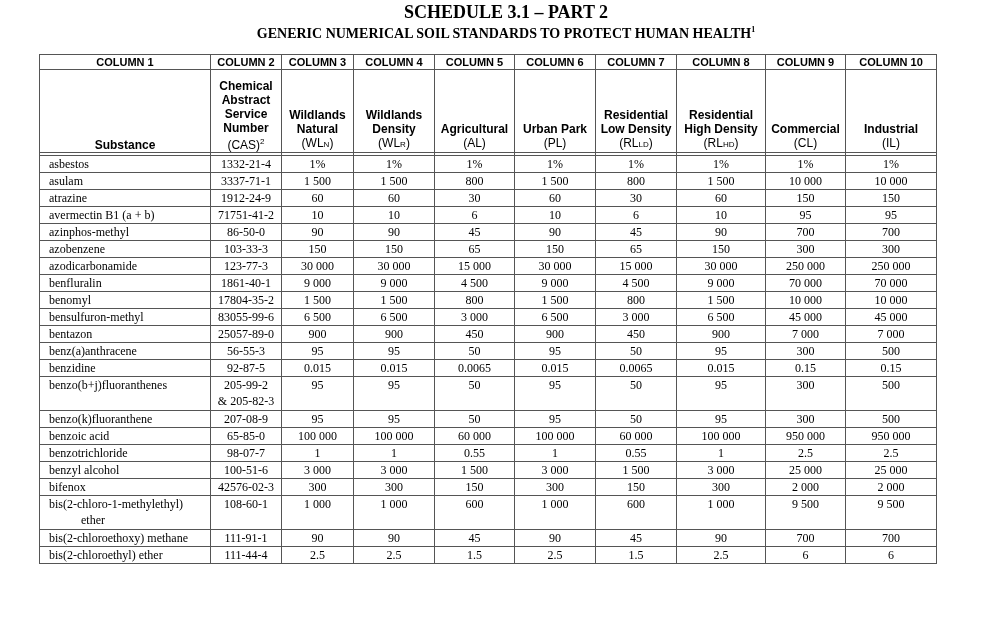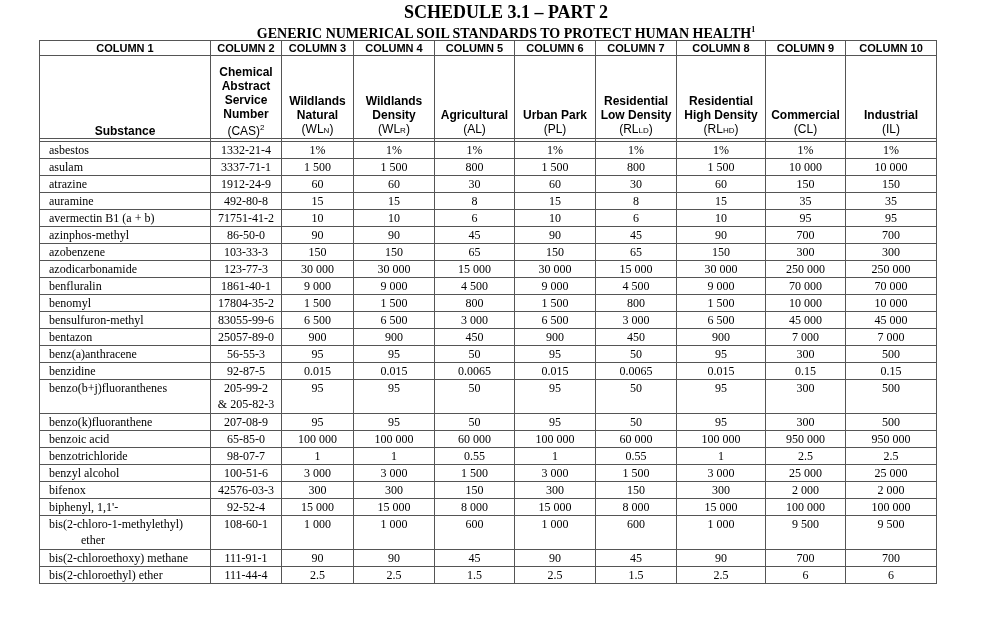--- a/index.html
+++ b/index.html
@@ -5,21 +5,21 @@
   html, body { margin: 0; padding: 0; background: #ffffff; }
   body { width: 1000px; height: 642px; position: relative; overflow: hidden; color: #000; }
   .title {
     position: absolute; left: 0; width: 1000px; text-align: center;
     font-family: "Liberation Serif", serif; font-weight: bold;
   }
   .t1 { top: 2px; font-size: 18px; left: 6px; }
   .t2 { top: 26px; font-size: 14px; left: 6px; }
   .t2 sup { font-size: 8px; vertical-align: top; position: relative; top: -1px; }
   table {
-    position: absolute; left: 39px; top: 40px;
+    position: absolute; left: 39px; top: 54px;
     border-collapse: collapse; table-layout: fixed;
     width: 897px;
   }
   td, th { border: 1px solid #555; padding: 0; }
   .colhdr th {
     font-family: "Liberation Sans", sans-serif; font-weight: bold; font-size: 11px;
     height: 14px; line-height: 13px; text-align: center;
   }
   .hdr th {
     font-family: "Liberation Sans", sans-serif; font-weight: bold; font-size: 12px;
@@ -167,34 +167,20 @@
         <td>60</td>
         <td>60</td>
         <td>30</td>
         <td>60</td>
         <td>30</td>
         <td>60</td>
         <td>150</td>
         <td>150</td>
       </tr>
       <tr class="row">
-        <td class="sub-name">auramine</td>
-        <td>
-          <span class="cas2">492-80-8</span>
-        </td>
-        <td>15</td>
-        <td>15</td>
-        <td>8</td>
-        <td>15</td>
-        <td>8</td>
-        <td>15</td>
-        <td>35</td>
-        <td>35</td>
-      </tr>
-      <tr class="row">
         <td class="sub-name">avermectin B1 (a + b)</td>
         <td>
           <span class="cas2">71751-41-2</span>
         </td>
         <td>10</td>
         <td>10</td>
         <td>6</td>
         <td>10</td>
         <td>6</td>
         <td>10</td>
@@ -394,44 +380,30 @@
         <td>1 500</td>
         <td>3 000</td>
         <td>1 500</td>
         <td>3 000</td>
         <td>25 000</td>
         <td>25 000</td>
       </tr>
       <tr class="row">
         <td class="sub-name">bifenox</td>
         <td>
-          <span class="cas2">42576-03-3</span>
+          <span class="cas2">42576-02-3</span>
         </td>
         <td>300</td>
         <td>300</td>
         <td>150</td>
         <td>300</td>
         <td>150</td>
         <td>300</td>
         <td>2 000</td>
         <td>2 000</td>
-      </tr>
-      <tr class="row">
-        <td class="sub-name">biphenyl, 1,1'-</td>
-        <td>
-          <span class="cas2">92-52-4</span>
-        </td>
-        <td>15 000</td>
-        <td>15 000</td>
-        <td>8 000</td>
-        <td>15 000</td>
-        <td>8 000</td>
-        <td>15 000</td>
-        <td>100 000</td>
-        <td>100 000</td>
       </tr>
       <tr class="row tall">
         <td class="sub-name">
           <span style="display: block;">bis(2-chloro-1-methylethyl)</span>
           <span style="display: block; margin-left: 32px;">ether</span>
         </td>
         <td>
           <span class="cas2">108-60-1</span>
         </td>
         <td>1 000</td>

